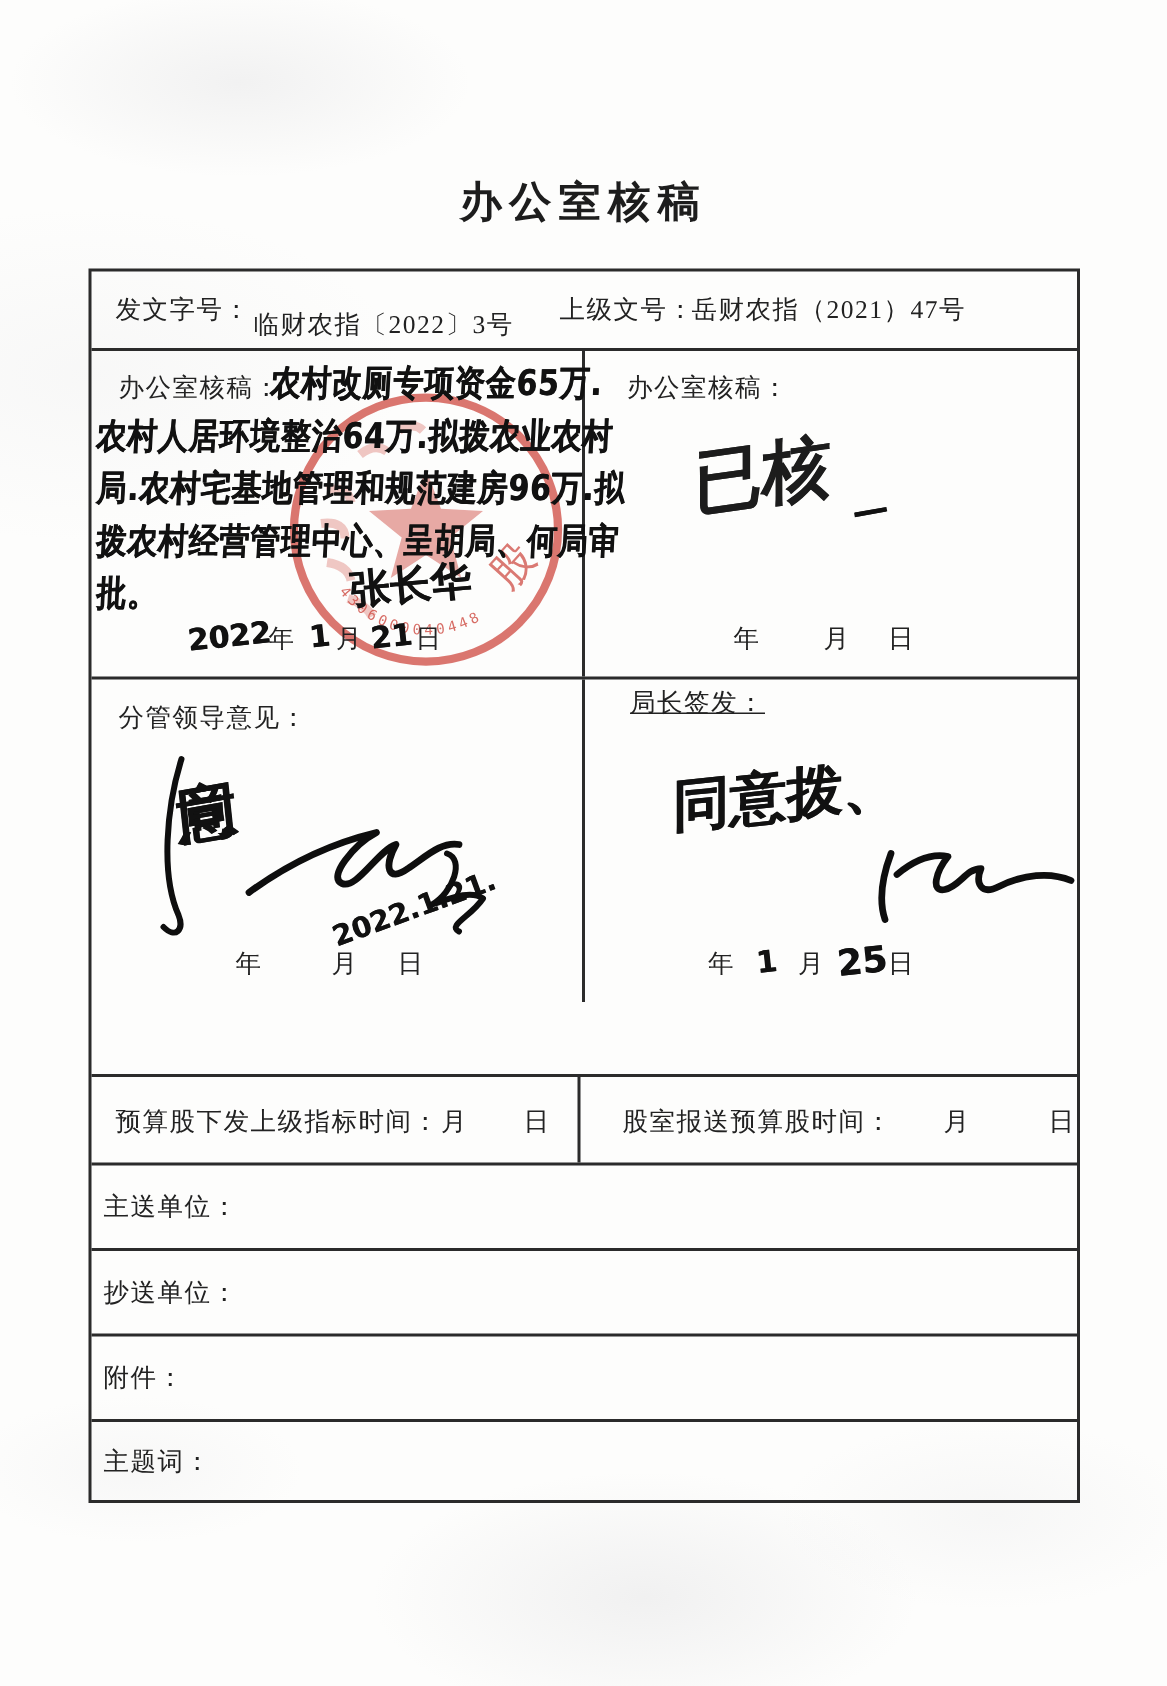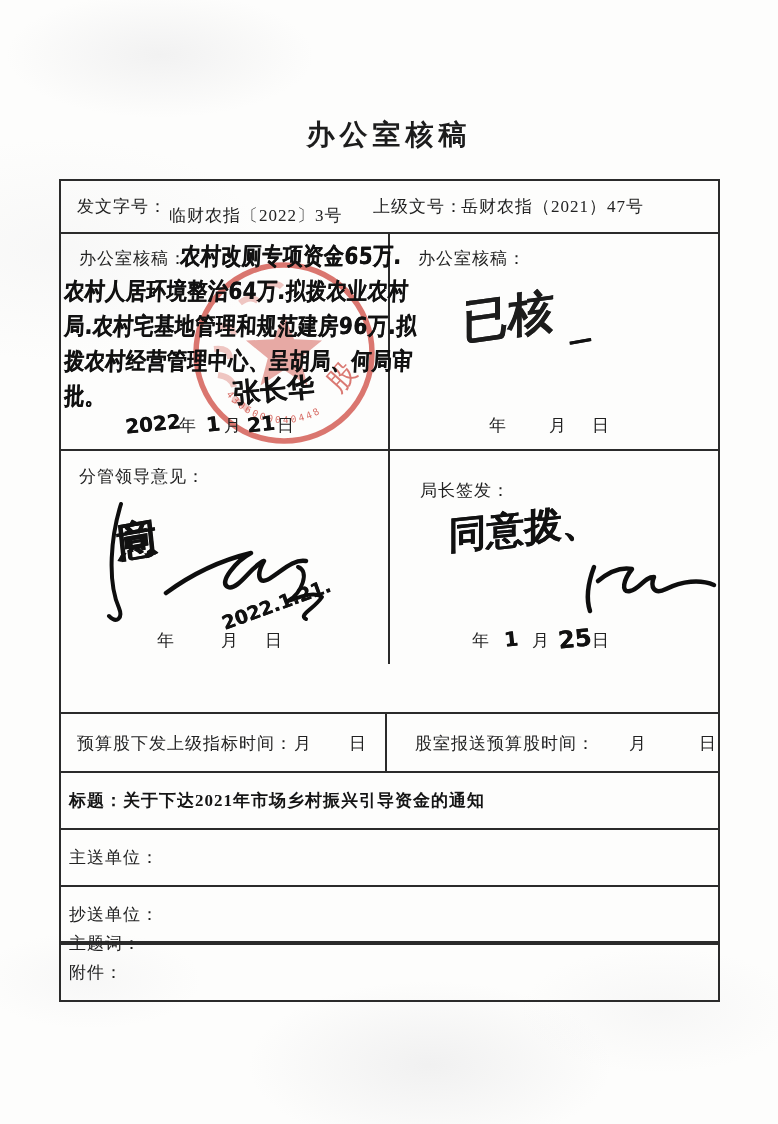--- a/index.html
+++ b/index.html
@@ -157,21 +157,21 @@
           <path d="M142,36 C154,40 146,62 132,70 C144,66 158,60 166,66 C158,78 142,84 150,88" stroke-width="4"></path>
         </svg>
         <div class="hw abs" style="left:158px; top:142px; font-size:19px; transform:rotate(-20deg); z-index:3;">2022.1.21.</div>
         <div class="date-line" style="left:0; top:178px; width:329px; height:30px;">
           <span class="lbl" style="left:96px;">年</span>
           <span class="lbl" style="left:160px;">月</span>
           <span class="lbl" style="left:204px;">日</span>
         </div>
       </div>
       <div class="cell right">
-        <span class="lbl abs" style="left:30px; top:28px;">局长签发：</span>
+        <span class="lbl abs" style="left:30px; top:4px;text-decoration:underline;">局长签发：</span>
         <div class="hw abs" style="left:58px; top:52px; font-size:38px; transform:rotate(-6deg) skewX(-6deg); z-index:3;">同意拨、</div>
         <svg class="sig-svg" style="left:190px; top:102px;" width="140" height="70" viewBox="0 0 140 70">
           <path d="M14,14 C8,30 6,46 10,58 M18,28 C30,18 42,14 52,16 C44,26 40,40 50,38 C60,36 64,24 74,24 C70,34 74,42 86,36 C102,28 120,26 134,32" stroke-width="4.5"></path>
         </svg>
         <div class="date-line" style="left:0; top:178px; width:329px; height:30px;">
           <span class="lbl" style="left:82px;">年</span>
           <span class="hw hw-num" style="position:absolute; left:114px; top:-2px;">1</span>
           <span class="lbl" style="left:142px;">月</span>
           <span class="hw hw-num" style="position:absolute; left:168px; top:-4px; font-size:24px;">25</span>
           <span class="lbl" style="left:202px;">日</span>
@@ -185,35 +185,31 @@
         <span class="lbl abs" style="left:233px; top:18px;">月</span>
         <span class="lbl abs" style="left:288px; top:18px;">日</span>
       </div>
       <div class="cell right">
         <span class="lbl abs" style="left:28px; top:18px;">股室报送预算股时间：</span>
         <span class="lbl abs" style="left:242px; top:18px;">月</span>
         <span class="lbl abs" style="left:312px; top:18px;">日</span>
       </div>
     </div>
 
-    <div class="row r5">
-      <span class="title-row-text abs" style="left:8px;">标题：</span>
-      <span class="title-row-text abs" style="left:62px;">关于下达2021年市场乡村振兴引导资金的通知</span>
-    </div>
 
     <div class="row r6">
       <span class="lbl abs" style="left:8px;">主送单位：</span>
     </div>
 
     <div class="row r7">
       <span class="lbl abs" style="left:8px;">抄送单位：</span>
     </div>
 
+    <div class="row r8">
+      <span class="lbl abs" style="left:8px;">附件：</span>
+    </div>
+
     <div class="row r9">
       <span class="lbl abs" style="left:8px;">主题词：</span>
     </div>
 
-    <div class="row r8">
-      <span class="lbl abs" style="left:8px;">附件：</span>
-    </div>
-
   </div>
 </div>
 
 </body></html>

